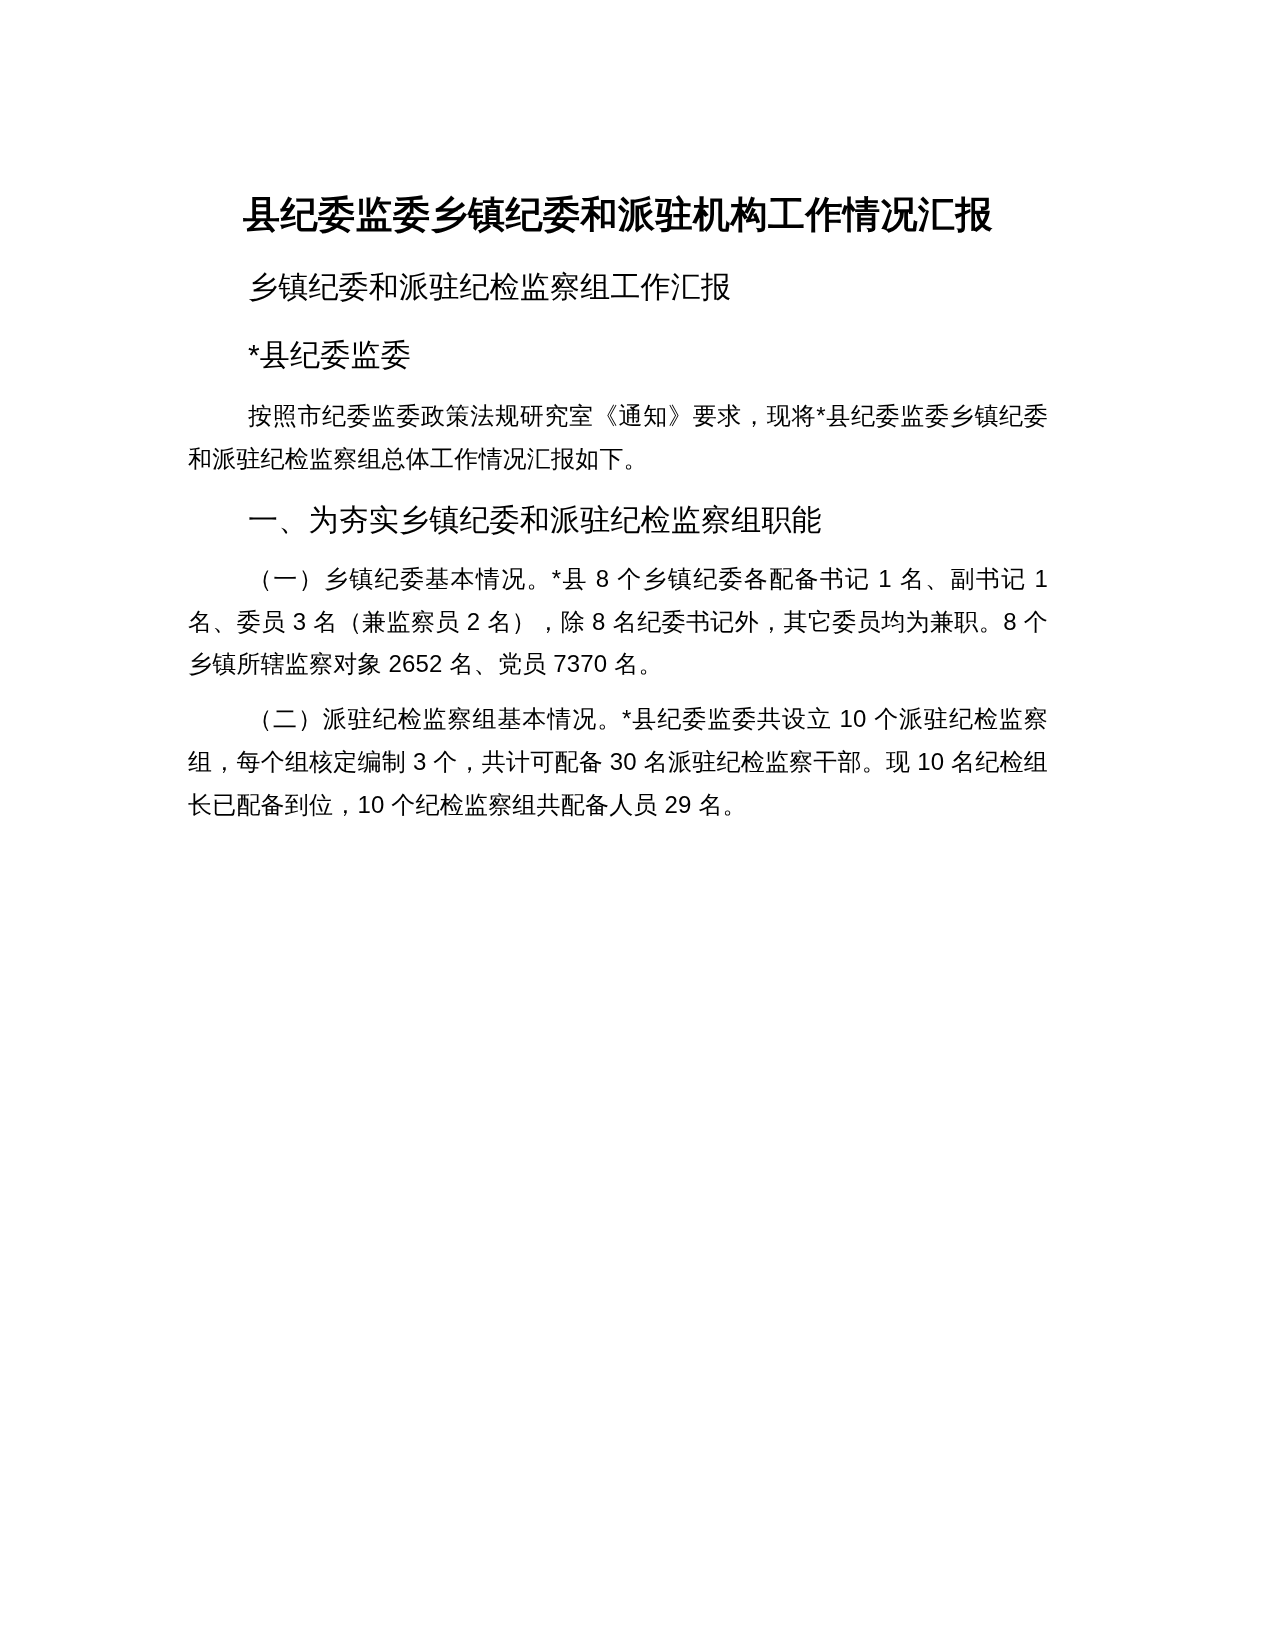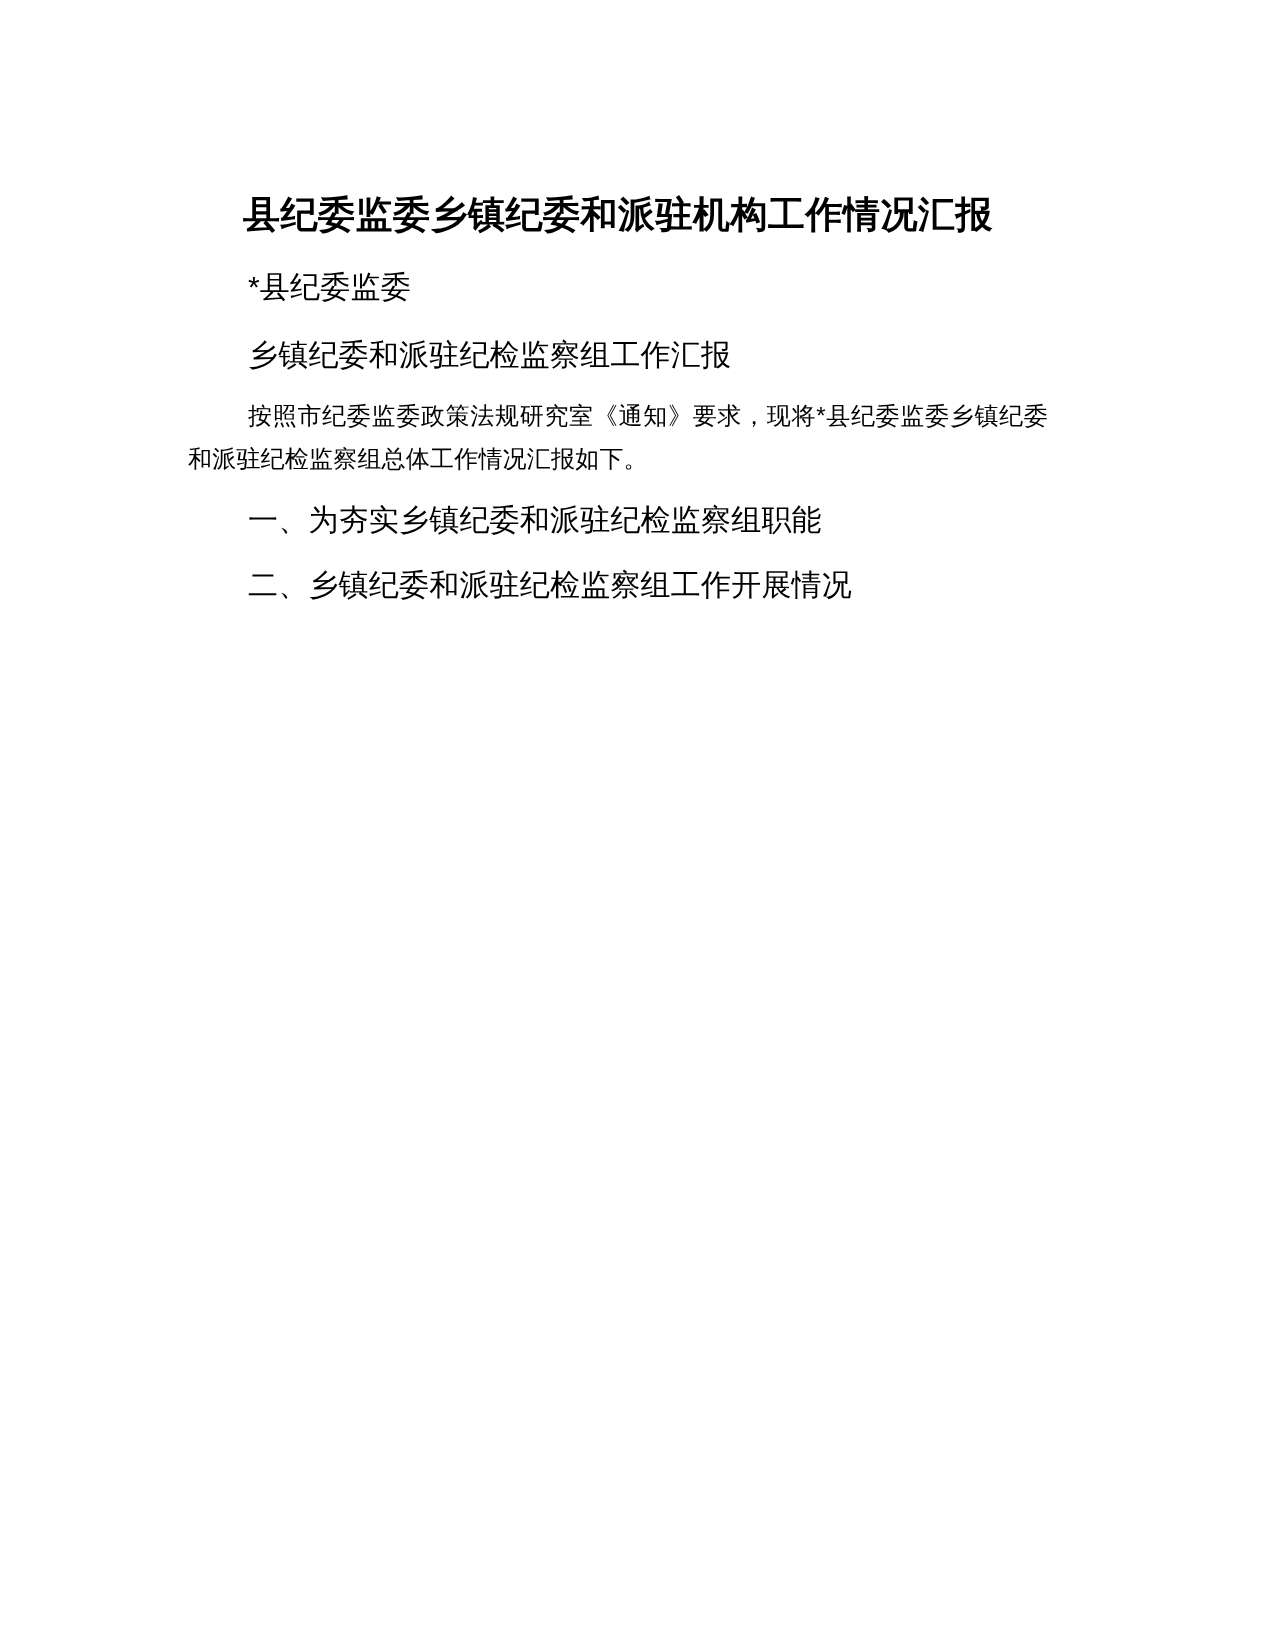--- a/index.html
+++ b/index.html
@@ -62,28 +62,29 @@
   }
 </style>
 </head>
 <body>
 
 <div class="page">
   <div class="content">
 
     <h1 class="doc-title">县纪委监委乡镇纪委和派驻机构工作情况汇报</h1>
 
+    <p class="subtitle-line">乡镇纪委和派驻纪检监察组工作汇报</p>
+
     <p class="subtitle-line">*县纪委监委</p>
-
-    <p class="subtitle-line">乡镇纪委和派驻纪检监察组工作汇报</p>
 
 
     <p class="para indent">按照市纪委监委政策法规研究室《通知》要求，现将*县纪委监委乡镇纪委和派驻纪检监察组总体工作情况汇报如下。</p>
 
     <p class="section-head">一、为夯实乡镇纪委和派驻纪检监察组职能</p>
 
+    <p class="para indent">（一）乡镇纪委基本情况。*县 8 个乡镇纪委各配备书记 1 名、副书记 1 名、委员 3 名（兼监察员 2 名），除 8 名纪委书记外，其它委员均为兼职。8 个乡镇所辖监察对象 2652 名、党员 7370 名。</p>
 
+    <p class="para indent">（二）派驻纪检监察组基本情况。*县纪委监委共设立 10 个派驻纪检监察组，每个组核定编制 3 个，共计可配备 30 名派驻纪检监察干部。现 10 名纪检组长已配备到位，10 个纪检监察组共配备人员 29 名。</p>
 
-    <p class="section-head">二、乡镇纪委和派驻纪检监察组工作开展情况</p>
 
 
   </div>
 </div>
 
 </body></html>

